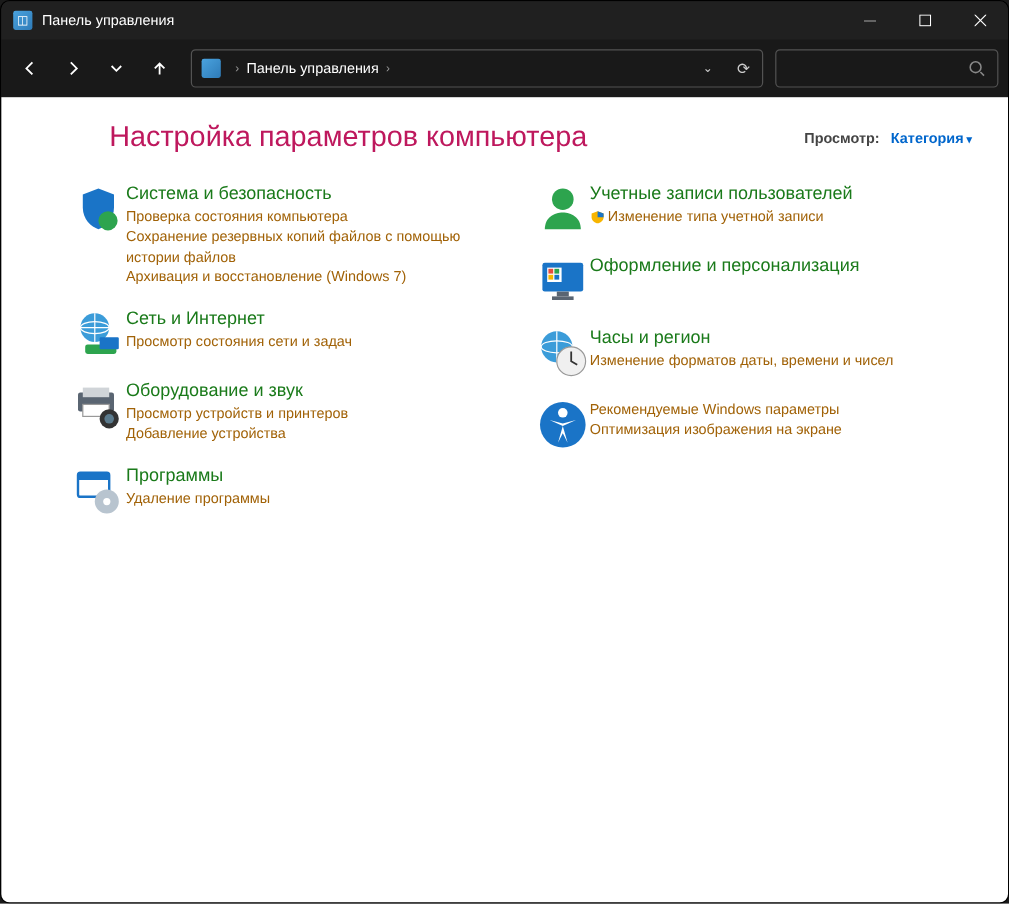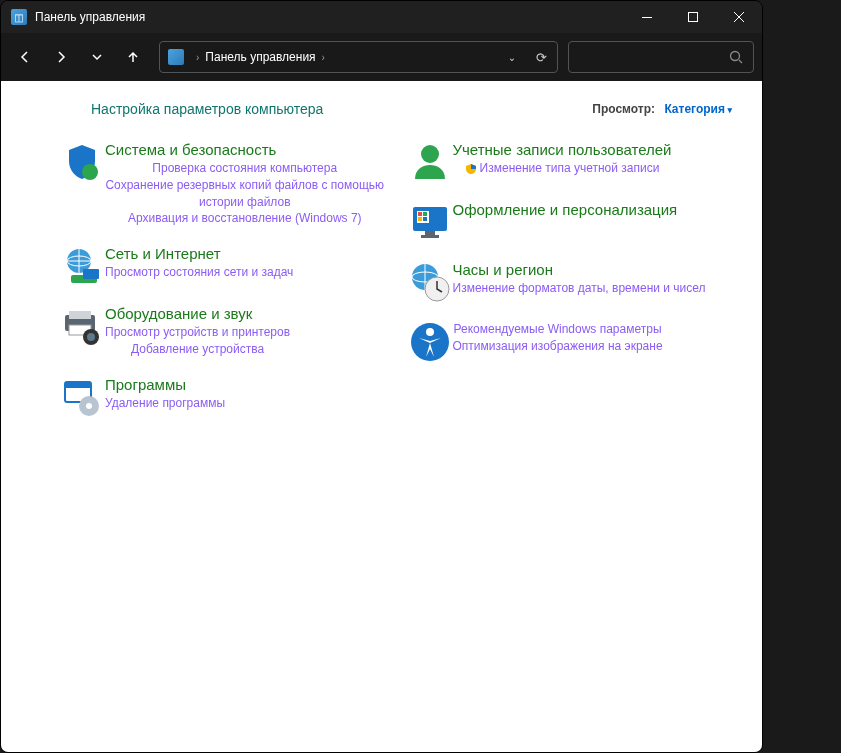--- a/index.html
+++ b/index.html
@@ -1,17 +1,17 @@
 <!DOCTYPE html>
 <html><head>
 <meta charset="utf-8">
 <style>
   * { margin: 0; padding: 0; box-sizing: border-box; font-family: "Segoe UI", Tahoma, sans-serif; }
   body { background: #1a1a1a; width: 841px; height: 753px; overflow: hidden; }
-  .window { width: 763px; height: 753px; background: #202020; border-radius: 8px; overflow: hidden; display: flex; flex-direction: column; border: 1px solid #000; }
+  .window { width: 841px; height: 753px; background: #202020; border-radius: 8px; overflow: hidden; display: flex; flex-direction: column; border: 1px solid #000; }
 
   .titlebar { height: 32px; background: #202020; display: flex; align-items: center; color: #fff; font-size: 12px; }
   .titlebar .app-icon { width: 16px; height: 16px; margin: 0 8px 0 10px; background: linear-gradient(135deg,#4aa3df,#2e7bb8); border-radius: 2px; display:flex; align-items:center; justify-content:center; }
   .titlebar .app-icon::after{content:"◫"; font-size:10px; color:#fff;}
   .titlebar .title { flex: 1; }
   .titlebar .win-controls { display: flex; }
   .titlebar .win-btn { width: 46px; height: 32px; display: flex; align-items: center; justify-content: center; color: #fff; font-size: 10px; }
 
   .toolbar { height: 48px; background: #191919; display: flex; align-items: center; padding: 0 8px; gap: 4px; }
   .nav-btn { width: 32px; height: 32px; display: flex; align-items: center; justify-content: center; color: #ccc; border-radius: 4px; }
@@ -19,31 +19,31 @@
   .addr-bar .seg-icon { width: 16px; height: 16px; margin: 0 6px 0 8px; background: linear-gradient(135deg,#4aa3df,#2e7bb8); border-radius: 2px; }
   .addr-bar .chev { color: #999; font-size: 10px; padding: 0 6px; }
   .addr-bar .seg-text { color: #fff; font-size: 12px; }
   .addr-bar .spacer { flex: 1; }
   .addr-bar .drop { color: #ccc; font-size: 10px; padding: 0 10px; }
   .addr-bar .refresh { color: #ccc; font-size: 13px; padding: 0 10px; }
   .search { width: 186px; height: 32px; background: #191919; border: 1px solid #535353; border-radius: 4px; display: flex; align-items: center; justify-content: flex-end; padding-right: 10px; color: #888; }
 
   .content { flex: 1; background: #fff; padding: 20px 30px 20px 60px; overflow: auto; position: relative; }
   .header-row { display: flex; justify-content: space-between; align-items: center; margin-bottom: 24px; padding-left: 30px; }
-  .header-row h1 { color: #0f766e; font-weight: 400; font-size: 14px; }
+  .header-row h1 { color: #be185d; font-weight: 400; font-size: 24px; }
   .view-by { font-size: 12px; color: #444; font-weight: bold; }
   .view-by .link { color: #0066cc; margin-left: 6px; cursor: pointer; }
   .view-by .link::after { content: " ▾"; font-size: 9px; }
 
   .cols { display: flex; gap: 24px; }
   .col { flex: 1; }
   .cat { display: flex; margin-bottom: 18px; gap: 2px; }
   .cat-icon { width: 42px; height: 42px; flex-shrink: 0; display:flex; align-items:center; justify-content:center; }
   .cat-body h2 { color: #1a7a1a; font-size: 15px; font-weight: 400; cursor: pointer; margin-bottom: 2px; }
-  .cat-body .sub { display: block; color: #8b5cf6; font-size: 12px; line-height: 1.4; cursor: pointer; text-align: center; }
+  .cat-body .sub { display: block; color: #a16207; font-size: 12px; line-height: 1.4; cursor: pointer; }
   .shield-badge { display:inline-block; vertical-align:middle; margin-right:3px;}
 
   svg { display:block; }
 </style>
 </head>
 <body>
 
 <div class="window">
 
   <div class="titlebar">

